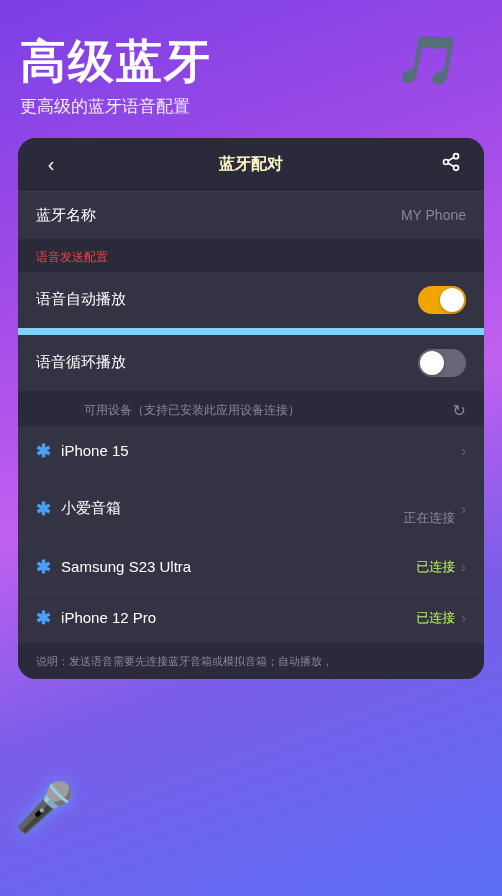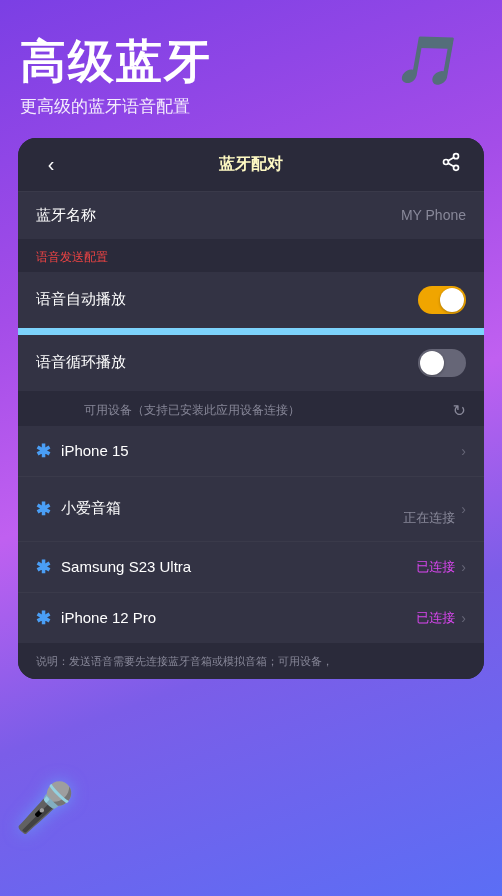--- a/index.html
+++ b/index.html
@@ -194,21 +194,21 @@
       font-size: 15px;
     }
 
     .device-right {
       display: flex;
       align-items: center;
       gap: 6px;
     }
 
     .device-status {
-      color: #d946ef;
+      color: #bef264;
       font-size: 13px;
     }
 
     .chevron {
       color: #666677;
       font-size: 14px;
     }
 
     .connecting-text {
       color: #888899;
@@ -332,17 +332,17 @@
           <span class="bt-icon">✱</span>
           <span class="device-name">iPhone 12 Pro</span>
         </div>
         <div class="device-right">
           <span class="device-status">已连接</span>
           <span class="chevron">›</span>
         </div>
       </div>
     </div>
 
-    <div class="bottom-note">说明：发送语音需要先连接蓝牙音箱或模拟音箱；可用设备，</div>
+    <div class="bottom-note">说明：发送语音需要先连接蓝牙音箱或模拟音箱；自动播放，</div>
   </div>
 
   <div class="mic-icon">🎤</div>
 </div>
 
 </body></html>

